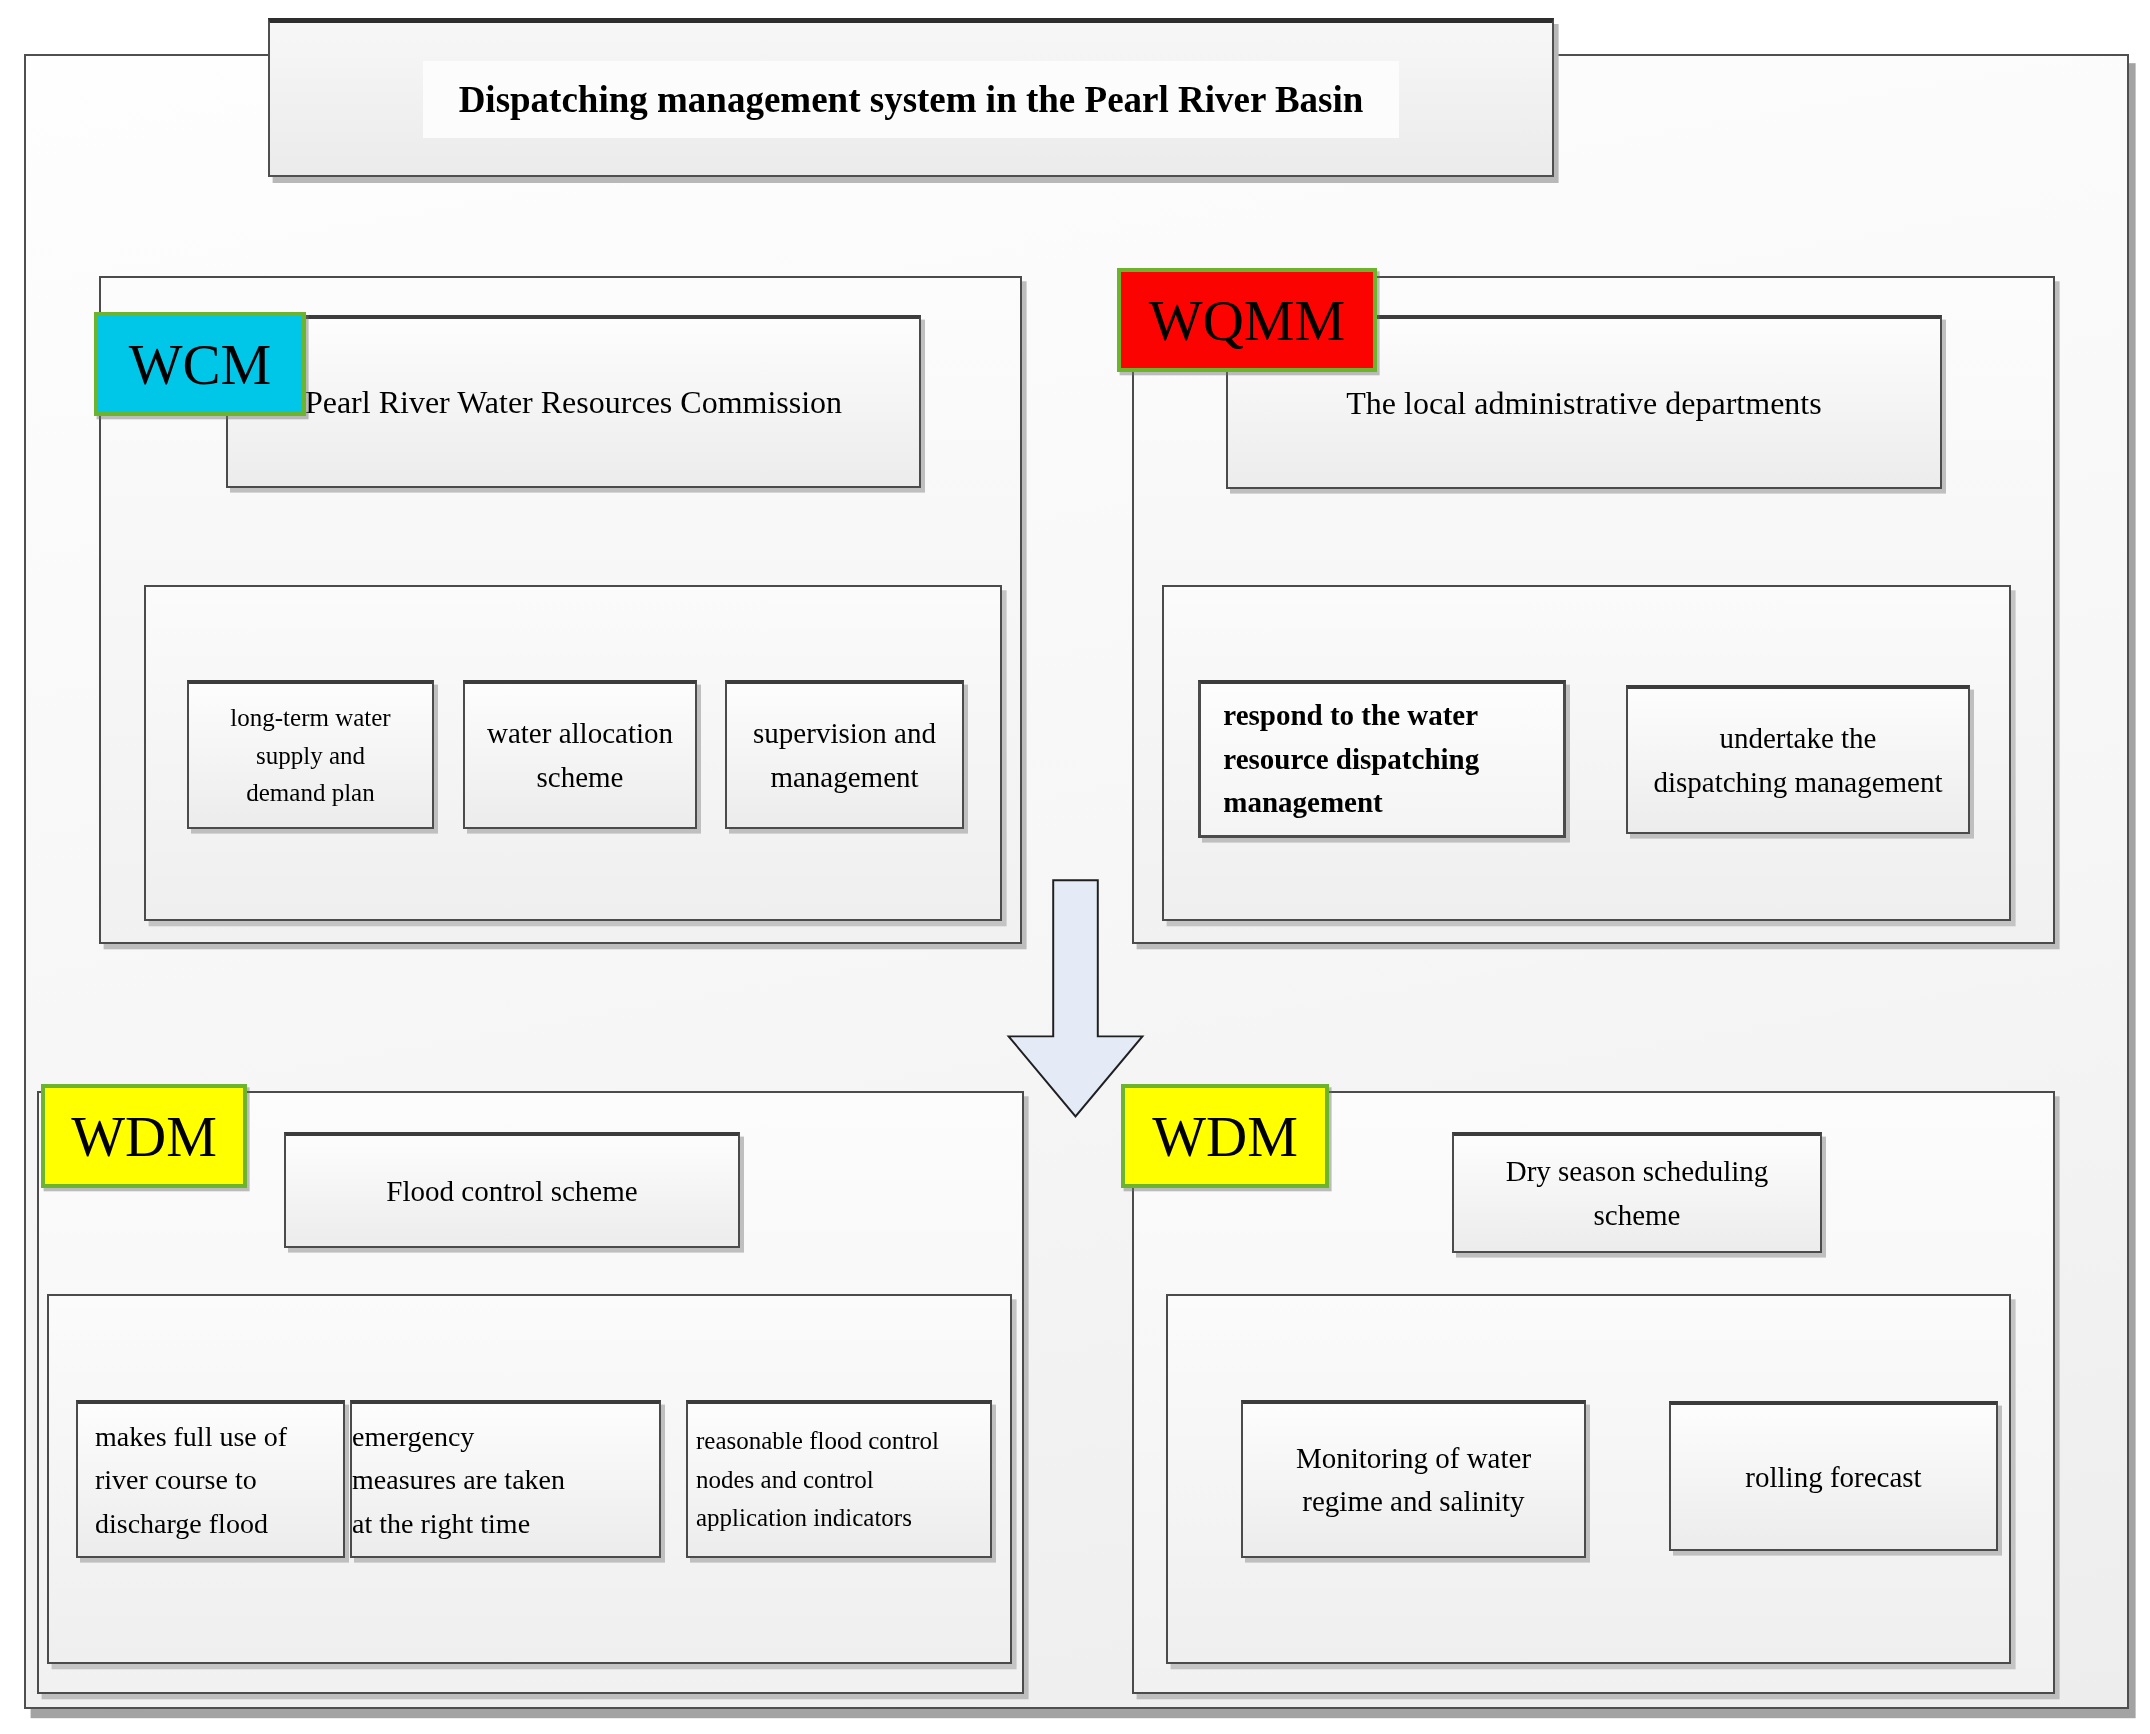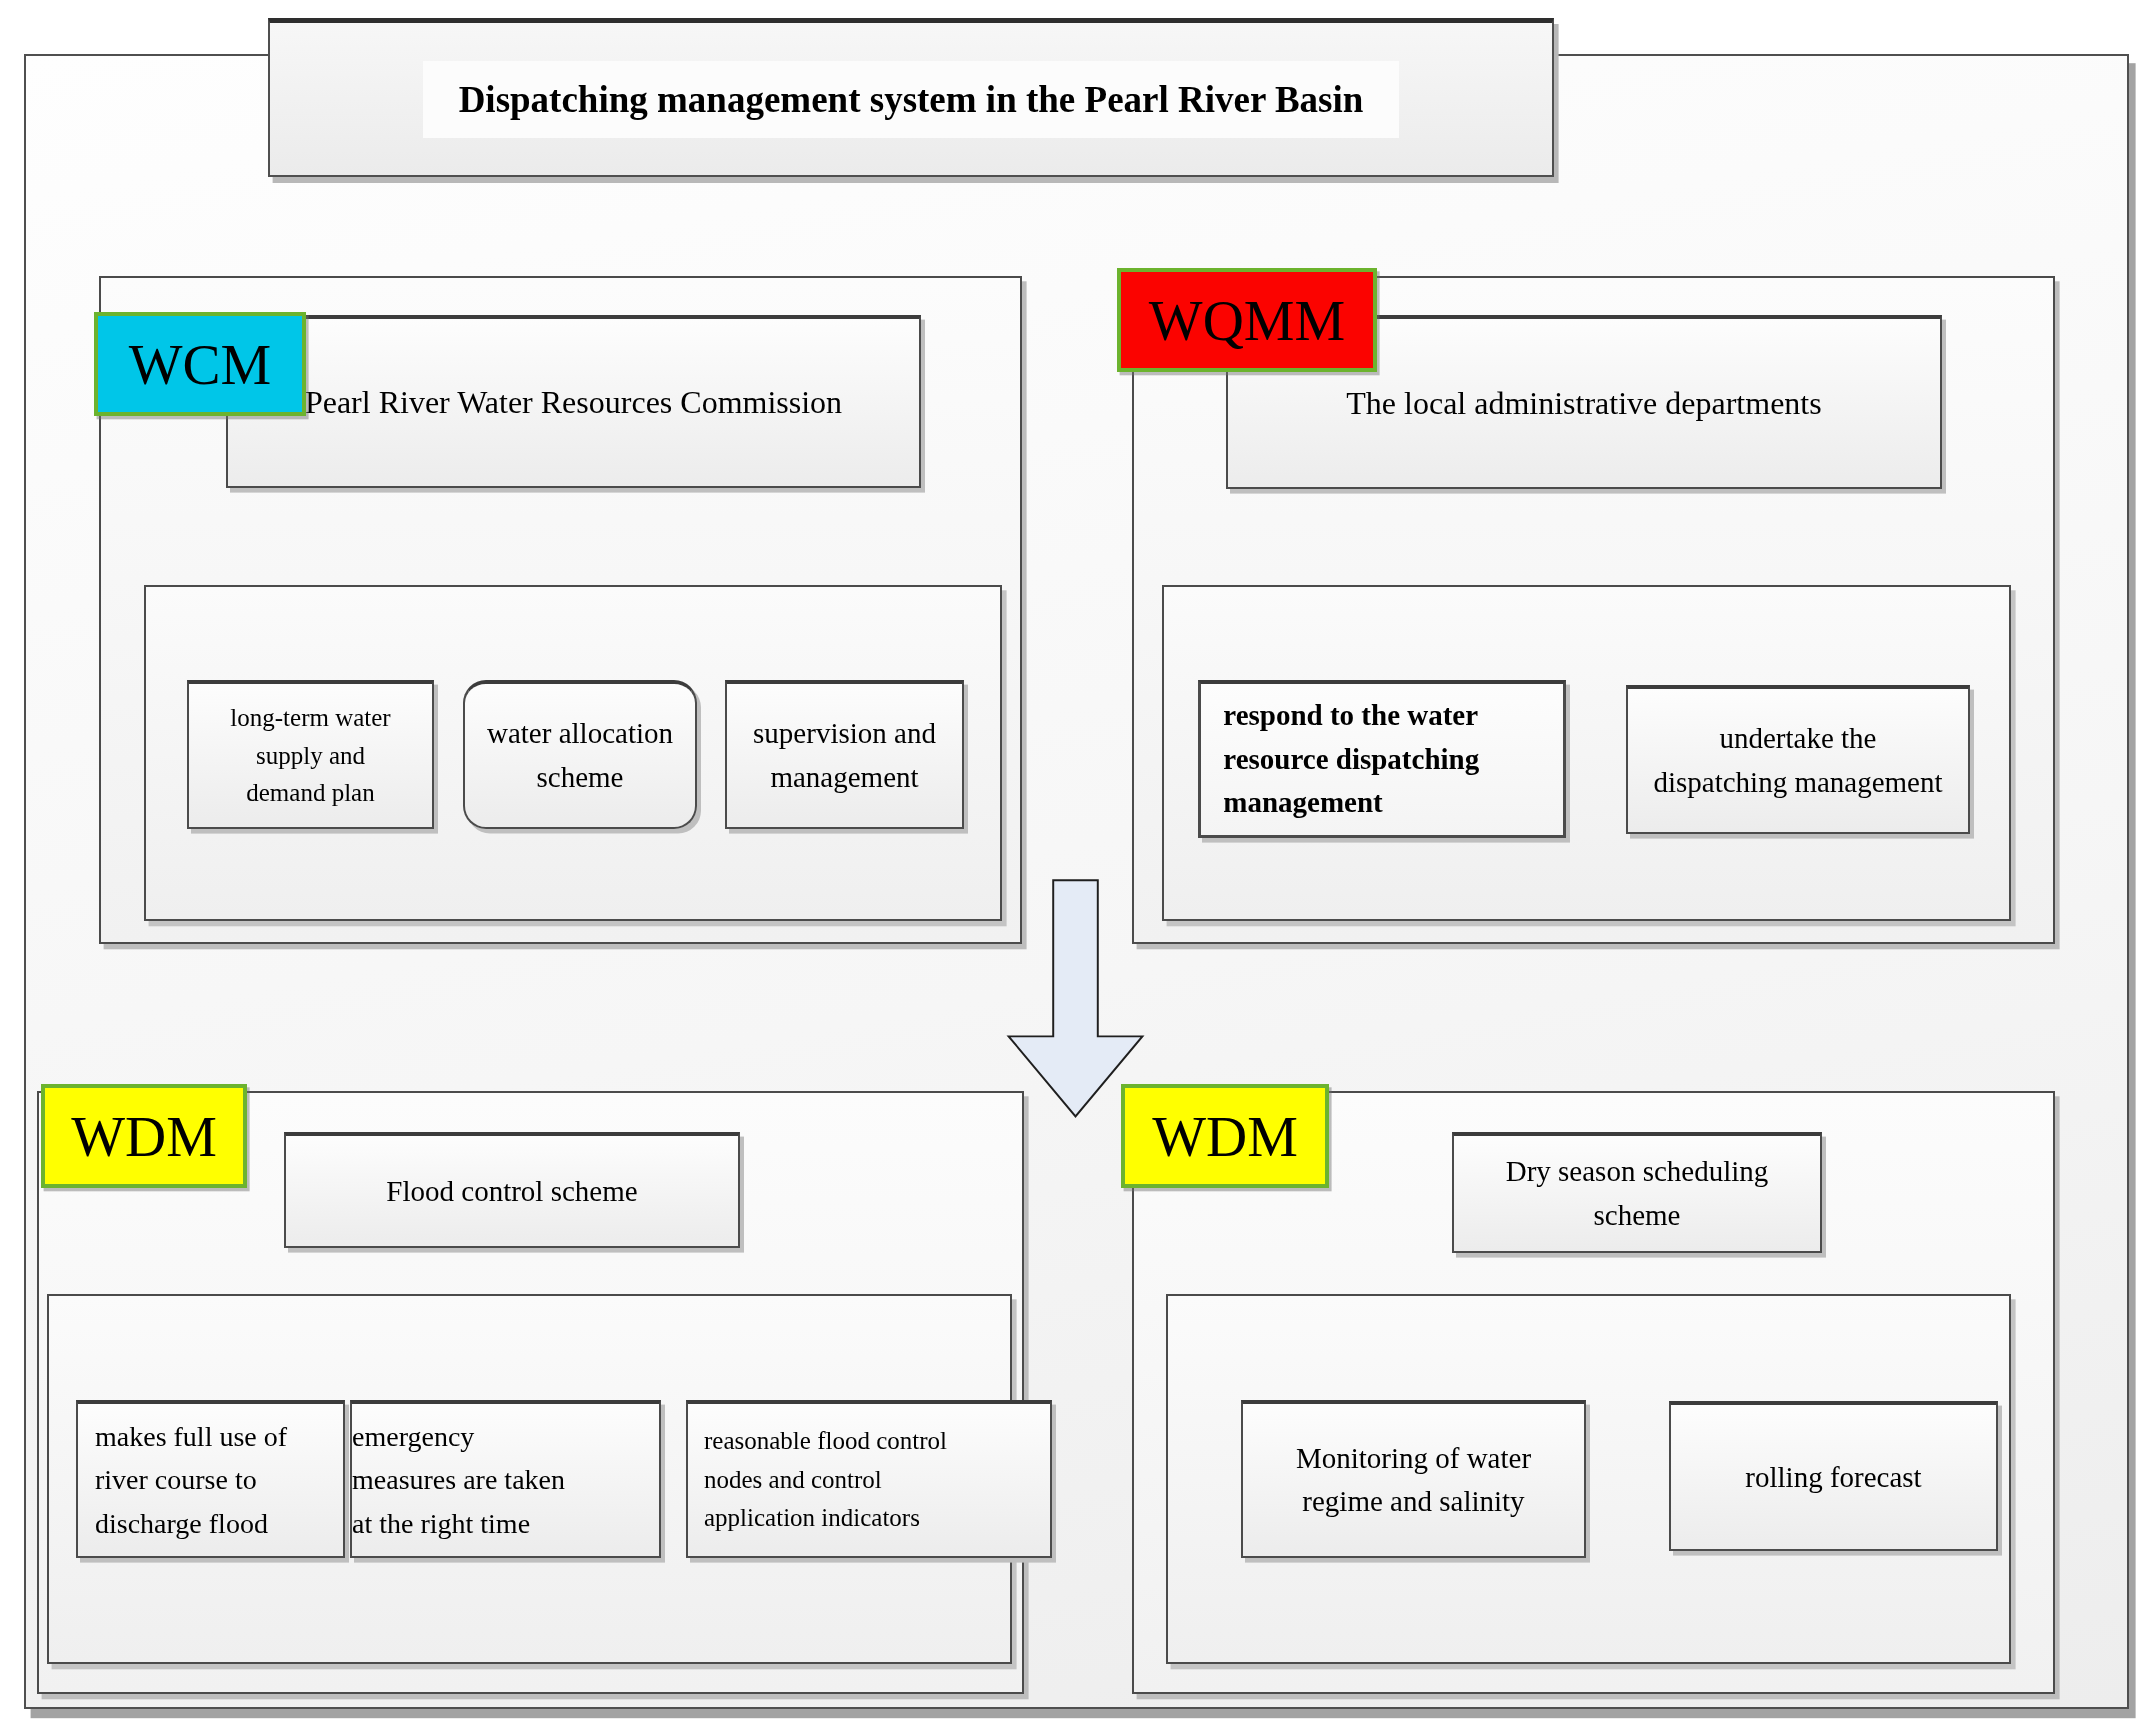--- a/index.html
+++ b/index.html
@@ -76,21 +76,21 @@
     border: 2px solid #4b4b4b;
     background: linear-gradient(180deg, #fbfbfb 0%, #efefef 100%);
     box-shadow: 4.6px 5.3px 0 #c4c4c4;
     z-index: 2;
   }
 
   
   #hdr-wcm { left: 226px; top: 315px; width: 695px; height: 173px; font-size: 32px; }
   #ctn-wcm { left: 144px; top: 585px; width: 858px; height: 336px; }
   #s-wcm-0 { left: 187px;  top: 680px; width: 247px; height: 149px; font-size: 25px; line-height: 1.5; }
-  #s-wcm-1 { left: 463px;  top: 680px; width: 234px; height: 149px; font-size: 29px; line-height: 1.5; border-radius: 23px; }
+  #s-wcm-1 { left: 463px;  top: 680px; width: 234px; height: 149px; font-size: 29px; line-height: 1.5; }
   #s-wcm-2 { left: 725px; top: 680px; width: 239px; height: 149px; font-size: 29px; line-height: 1.5; }
 
   
   #hdr-wqmm { left: 1226px; top: 315px; width: 716px; height: 174px; font-size: 32px; }
   #ctn-wqmm { left: 1162px; top: 585px; width: 849px; height: 336px; }
   #s-wqmm-0 {
     left: 1198px; top: 680px; width: 368px; height: 158px;
     font-size: 29px; font-weight: bold; line-height: 1.5;
     text-align: left; justify-content: flex-start; padding-left: 22.3px; padding-right: 3px;
     border-width: 3.3px; border-top-width: 4.6px;
@@ -98,22 +98,22 @@
   }
   #s-wqmm-1 { left: 1626px; top: 685px; width: 344px; height: 149px; font-size: 29px; line-height: 1.5; }
 
   
   #hdr-flood { left: 284px; top: 1132px; width: 456px; height: 116px; font-size: 29px; }
   #ctn-flood { left: 47px;  top: 1294px; width: 965px; height: 370px; }
   #s-flood-0 { left: 76px;  top: 1400px; width: 269px; height: 158px; font-size: 28px; line-height: 1.55;
                text-align: left; justify-content: flex-start; padding-left: 17px; }
   #s-flood-1 { left: 350px;  top: 1400px; width: 311px; height: 158px; font-size: 28px; line-height: 1.55;
                text-align: left; justify-content: flex-start; }
-  #s-flood-2 { left: 686px; top: 1400px; width: 366px; height: 158px; font-size: 25px; line-height: 1.55;
-               text-align: left; justify-content: flex-start; padding-left: 16px; }
+  #s-flood-2 { left: 686px; top: 1400px; width: 306px; height: 158px; font-size: 25px; line-height: 1.55;
+               text-align: left; justify-content: flex-start; padding-left: 8px; }
 
   
   #hdr-dry { left: 1452px; top: 1132px; width: 370px; height: 121px; font-size: 29px; line-height: 1.5; }
   #ctn-dry { left: 1166px; top: 1294px; width: 845px; height: 370px; }
   #s-dry-0 { left: 1241px; top: 1400px; width: 345px; height: 158px; font-size: 29px; line-height: 1.5; }
   #s-dry-1 { left: 1669px; top: 1401px; width: 329px; height: 150px; font-size: 29px; }
 
   
   #arrow { left: 1006px; top: 879px; width: 139px; height: 240px; z-index: 5; }
 </style>

